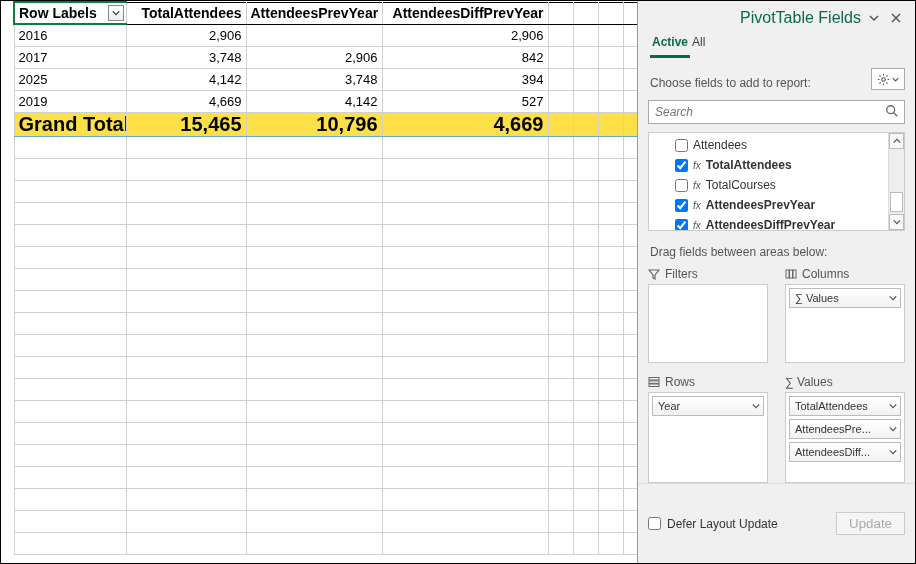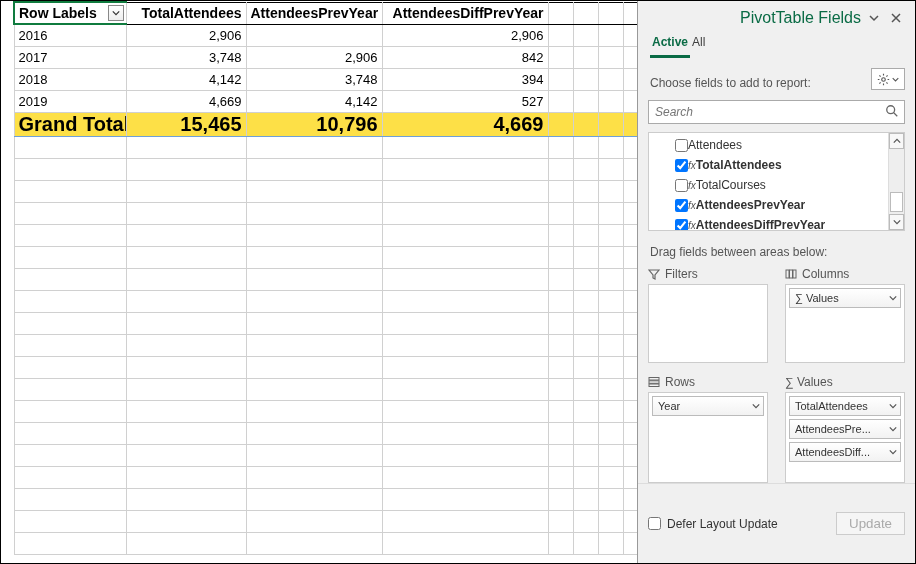--- a/index.html
+++ b/index.html
@@ -137,21 +137,21 @@
   margin: 2px 10px 0 10px;
   border: 1px solid #ccc;
   background: #fff;
   height: 118px;
   overflow: hidden;
   position: relative;
 }
 .field-list-inner { padding: 2px 18px 2px 6px; }
 .field-row {
   display: flex; align-items: center;
-  height: 20px; 
+  height: 20px; gap: 5px;
   padding-left: 20px;
 }
 .field-row input { width: 13px; height: 13px; }
 .fx { font-style: italic; color: #555; font-size: 10px; }
 .field-row .fname { font-size: 12px; }
 .field-row.checked .fname { font-weight: bold; }
 .scrollbar {
   position: absolute;
   right: 0; top: 0; width: 16px; height: 100%;
   background: #eee;
@@ -272,21 +272,21 @@
     <td>2017</td>
     <td class="num">3,748</td>
     <td class="num">2,906</td>
     <td class="num">842</td>
     <td></td>
           <td></td>
           <td></td>
           <td></td>
   </tr>
   <tr>
-    <td>2018</td>
+    <td>2025</td>
     <td class="num">4,142</td>
     <td class="num">3,748</td>
     <td class="num">394</td>
     <td></td>
           <td></td>
           <td></td>
           <td></td>
   </tr>
   <tr>
     <td>2019</td>

